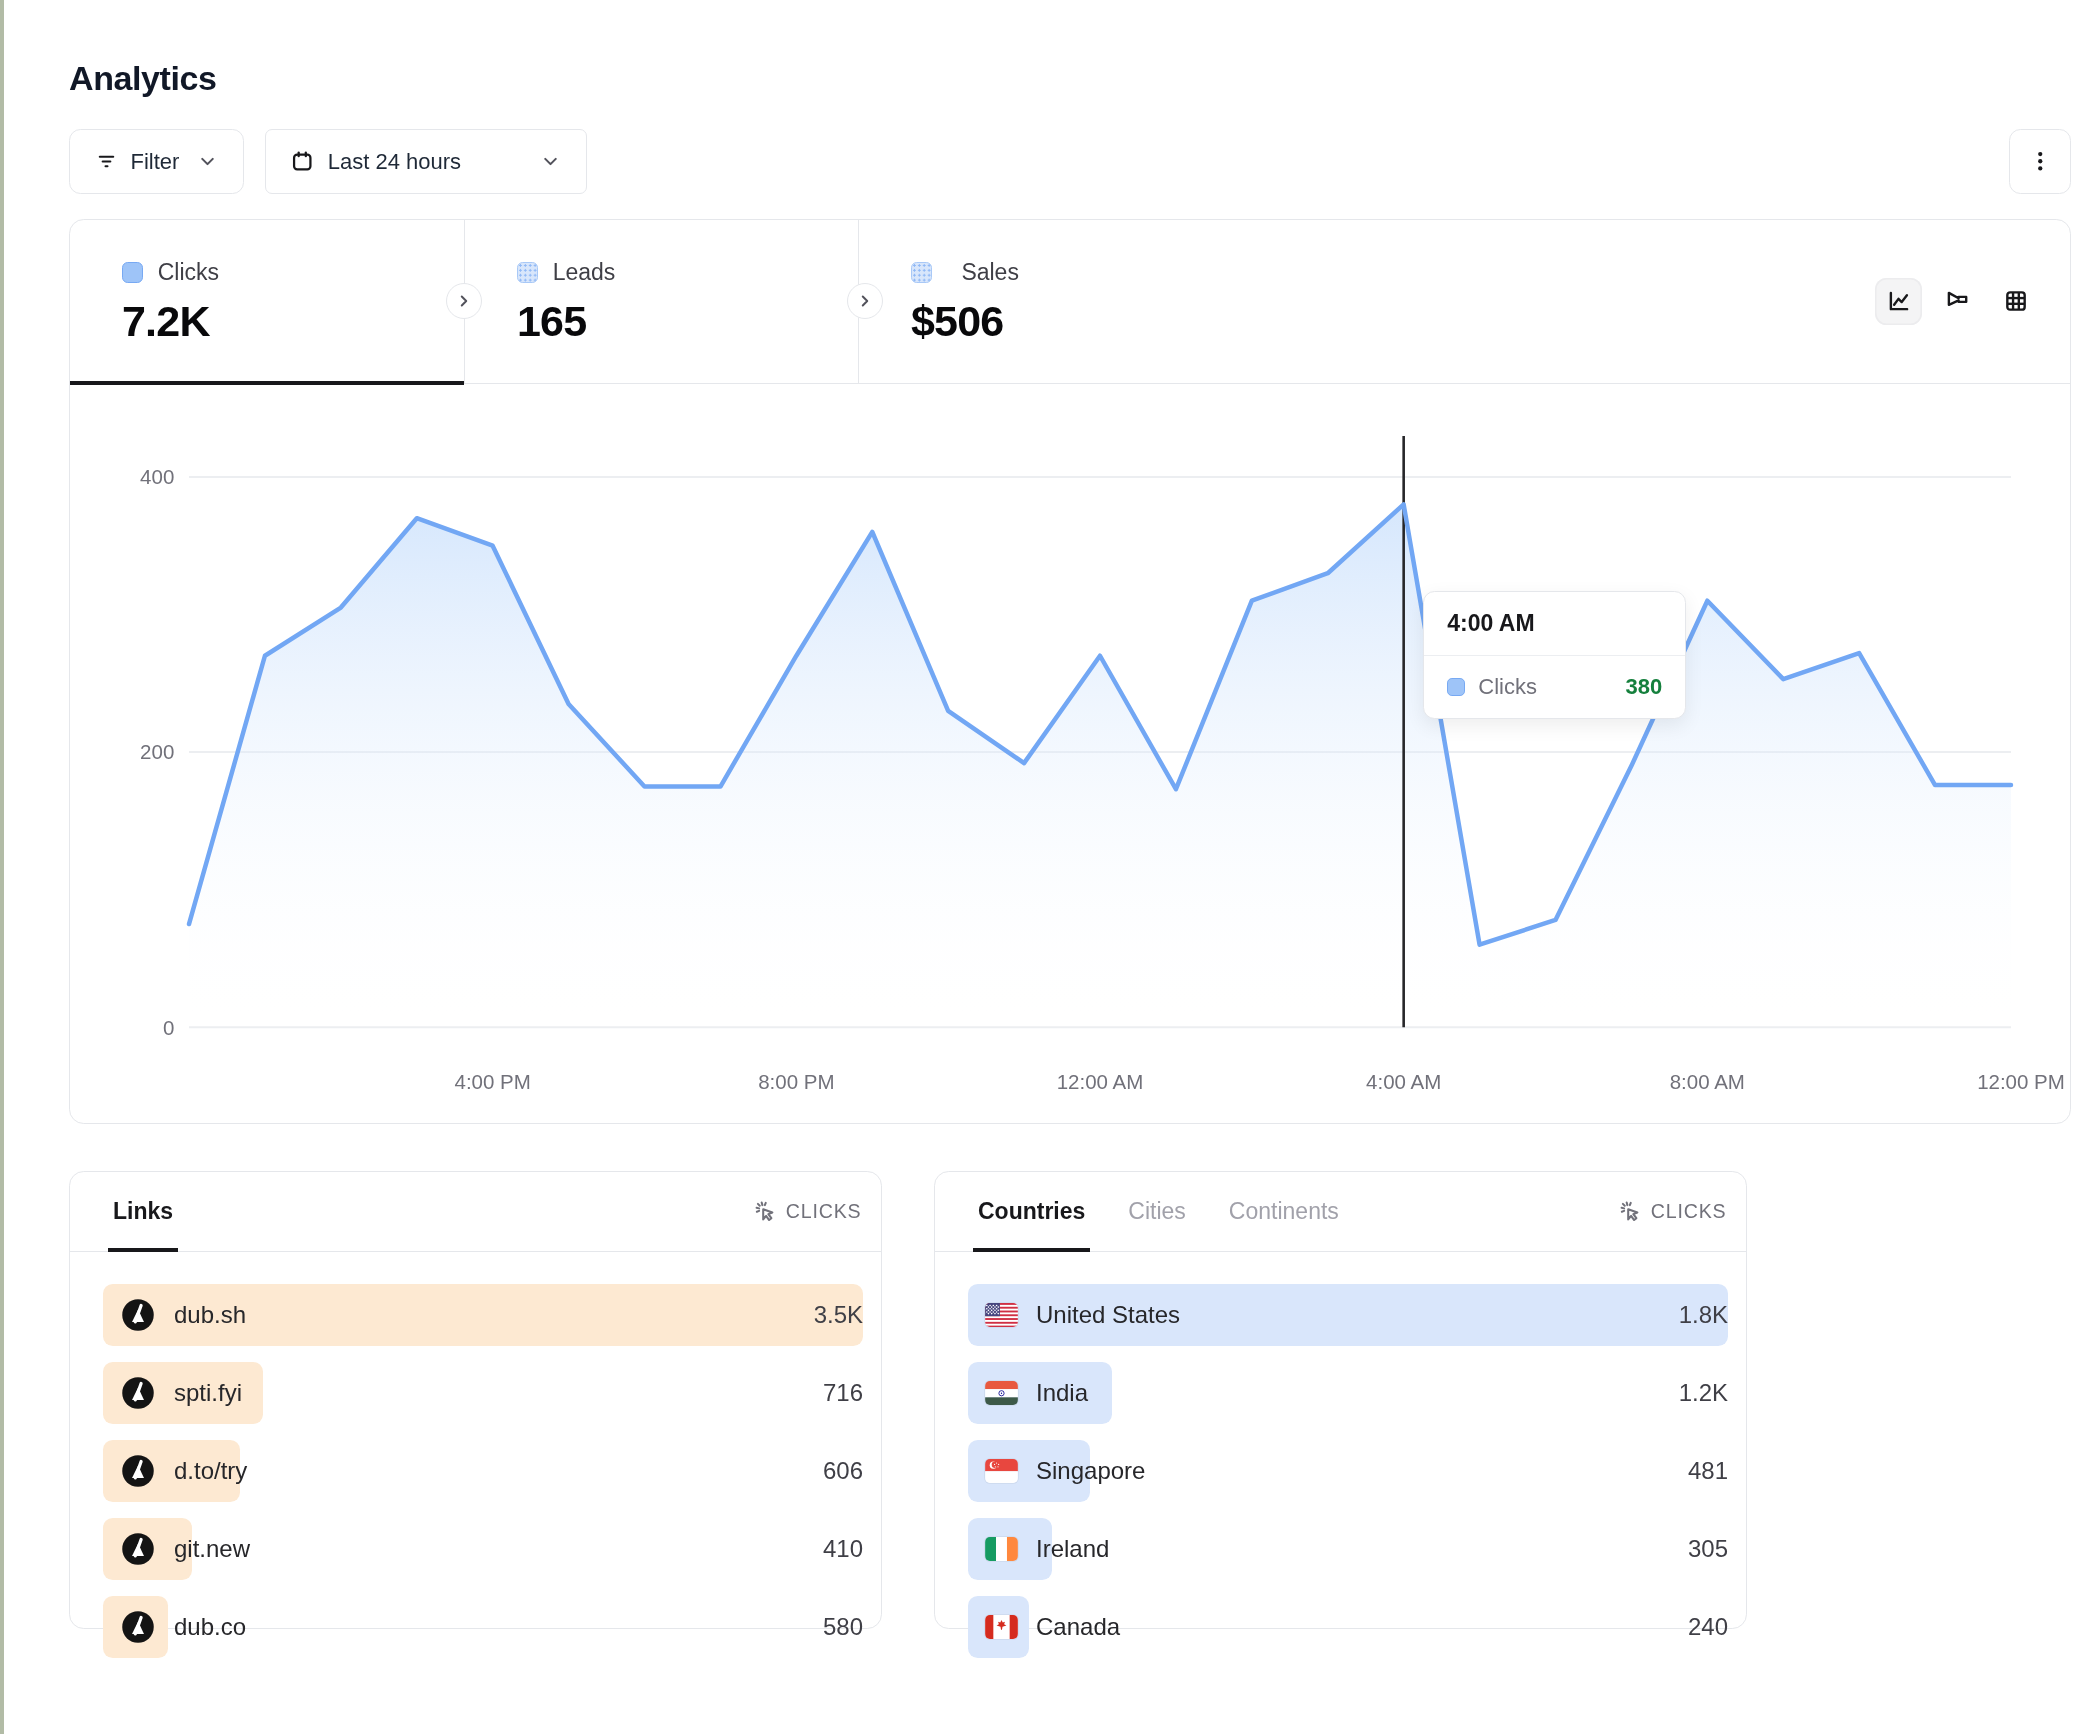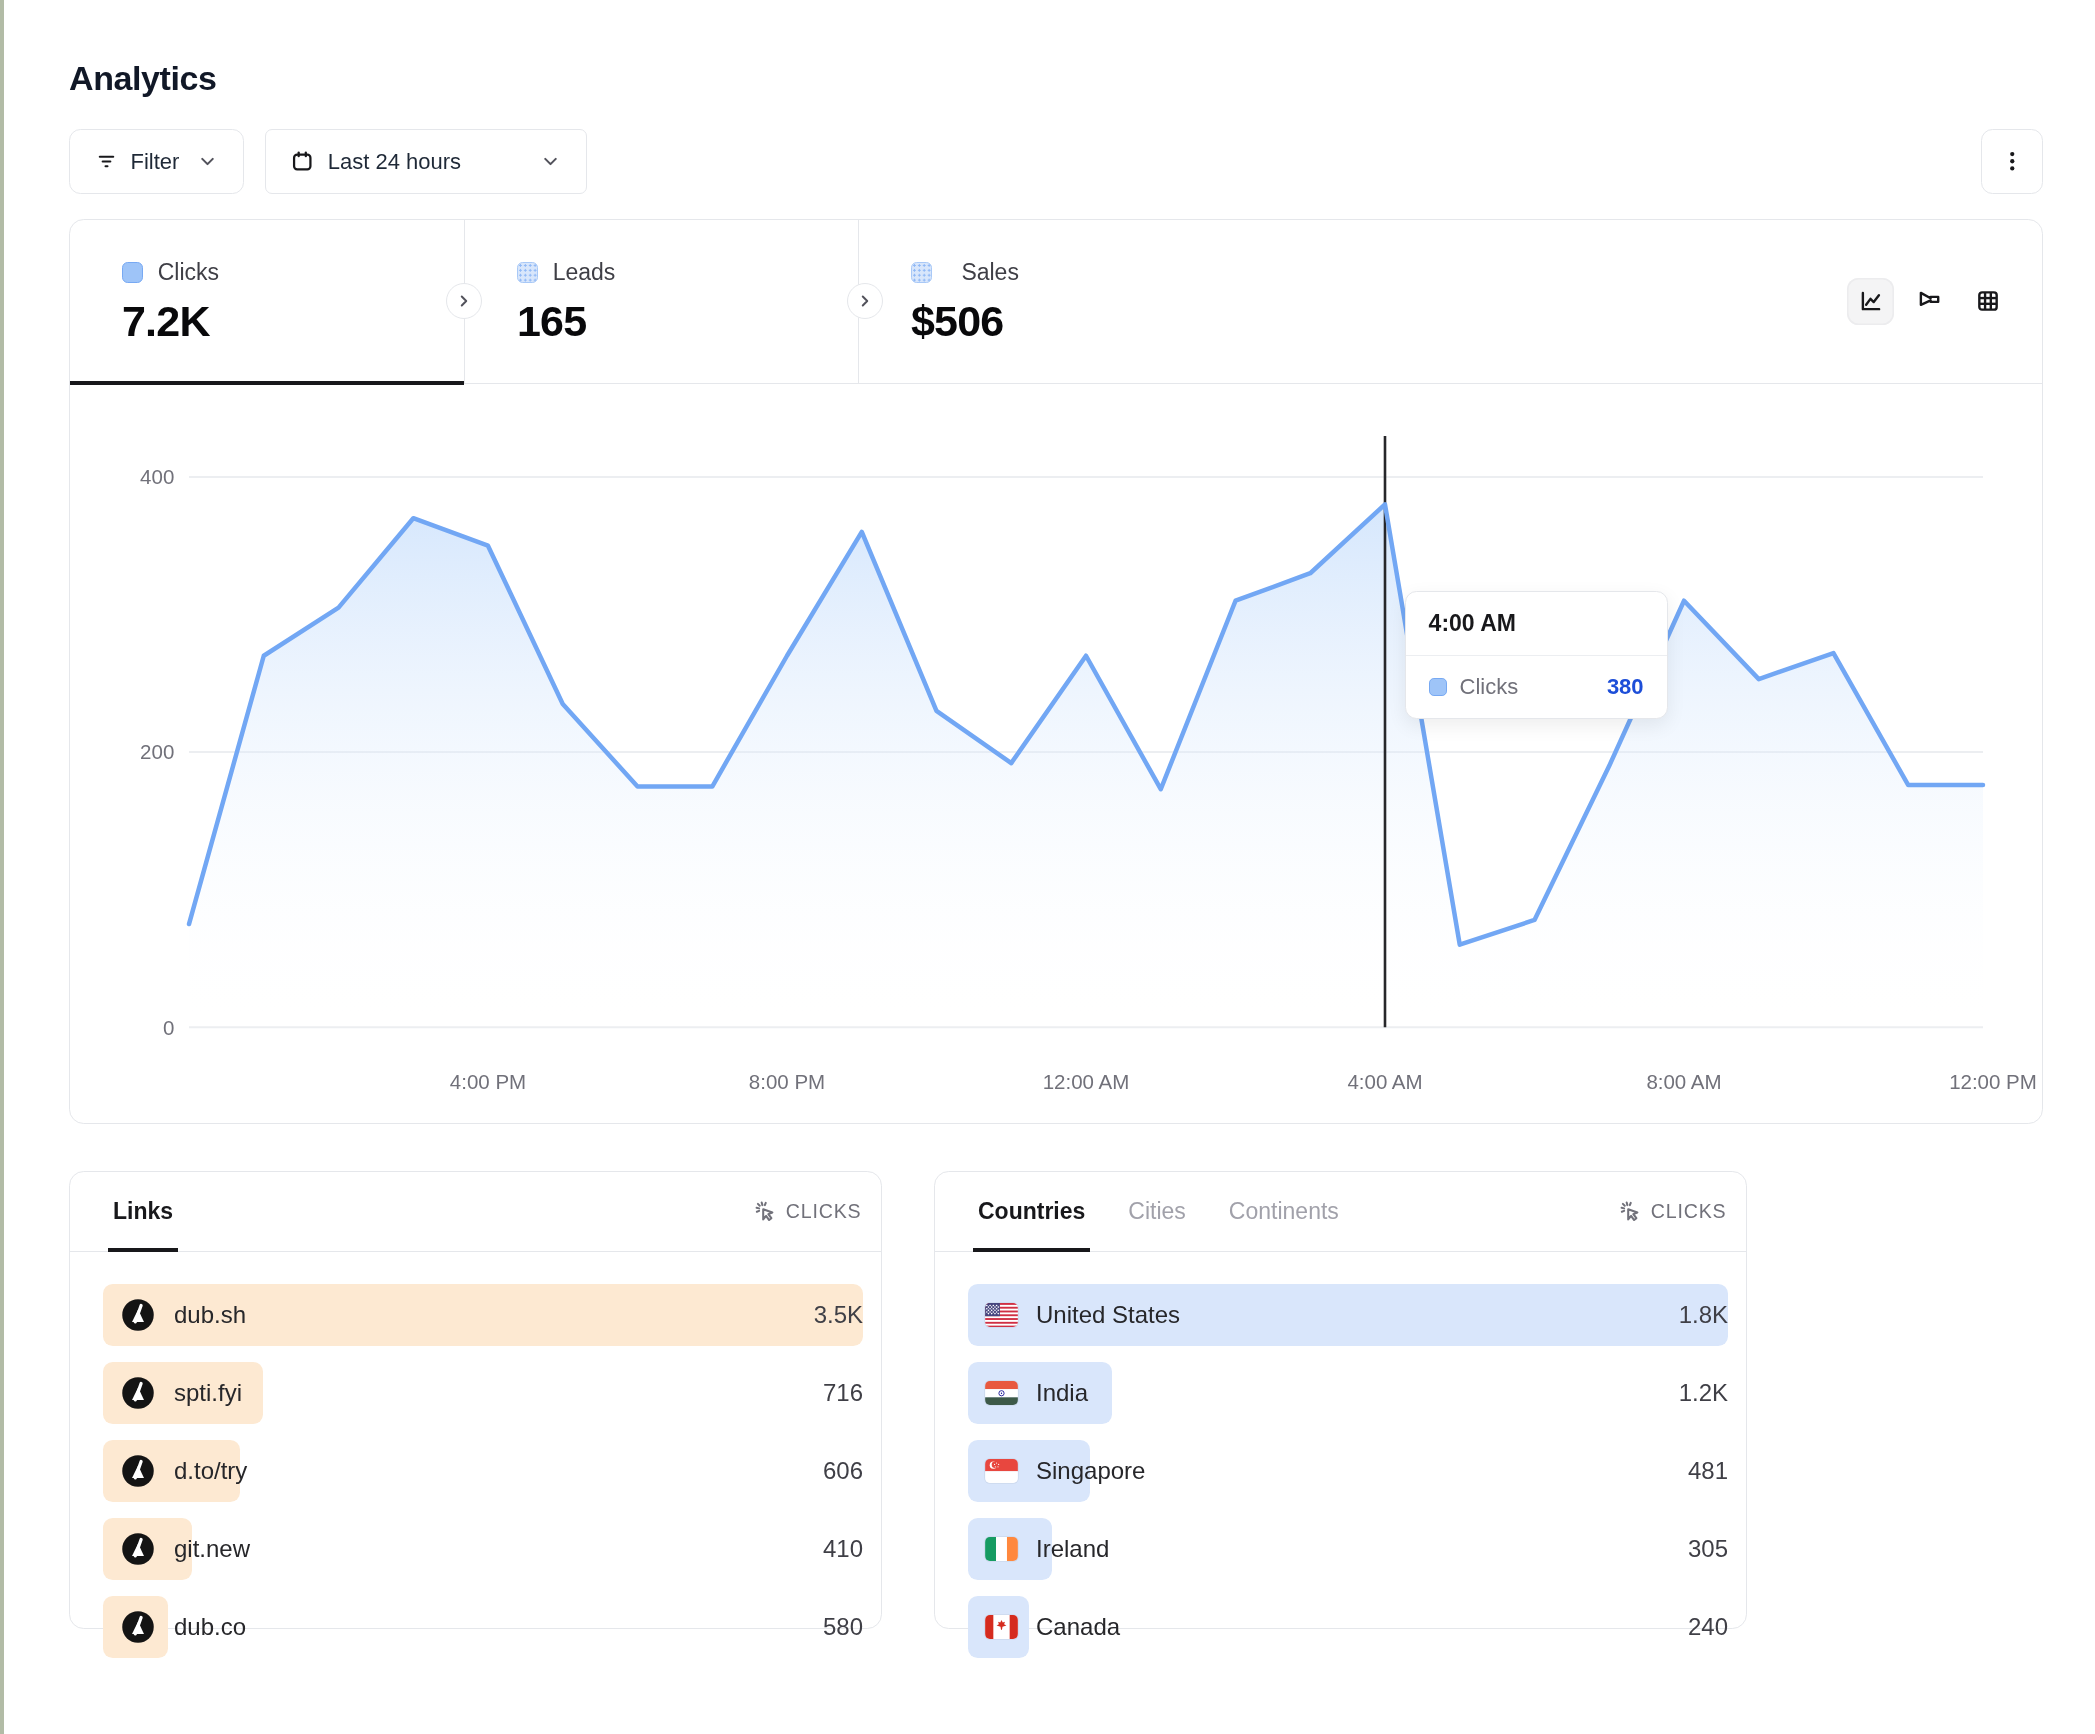--- a/index.html
+++ b/index.html
@@ -3,21 +3,21 @@
 <meta charset="utf-8">
 <style>
   * { margin:0; padding:0; box-sizing:border-box; }
   html,body { background:#fff; }
   body {
     width:2096px; height:1735px; position:relative;
     font-family:"Liberation Sans","DejaVu Sans",sans-serif;
     color:#18181b; overflow:hidden;
   }
   .window-edge { position:absolute; left:0; top:0; bottom:0; width:4.1px; background:#b2bca6; }
-  .page { position:absolute; left:69px; right:53px; top:0; }
+  .page { position:absolute; left:69px; right:25px; top:0; }
 
   h1.title { margin-top:59px; font-size:34px; font-weight:700; letter-spacing:-0.4px; color:#111827; }
 
   
   .toolbar { display:flex; align-items:center; margin-top:31px; gap:21px; }
   .btn {
     display:flex; align-items:center; gap:13px; background:#fff;
     border:1.6px solid #e5e7eb; border-radius:11.5px; height:65px; padding:0 24.5px;
     font-size:22px; color:#1f2937; cursor:pointer;
   }
@@ -63,21 +63,21 @@
   .ylab { position:absolute; right:calc(100% + 14.7px); transform:translateY(-50%); font-size:20.5px; color:#71717a; }
   .xlab { position:absolute; top:634px; transform:translateX(-50%); font-size:20.5px; color:#71717a; white-space:nowrap; }
   .tooltip {
     position:absolute; width:263px; background:#fff; border:1.6px solid #e5e7eb; border-radius:11.5px;
     box-shadow:0 6.5px 19.6px rgba(0,0,0,0.07); z-index:5; overflow:hidden;
   }
   .tooltip .tt-head { padding:18px 23px; font-size:23px; font-weight:600; color:#18181b; border-bottom:1.6px solid #eceef1; }
   .tooltip .tt-row { display:flex; align-items:center; gap:13px; padding:18px 23px; }
   .tooltip .tt-row .sq { width:18px; height:18px; border-radius:4.9px; }
   .tooltip .tt-label { font-size:22px; color:#71717a; }
-  .tooltip .tt-val { margin-left:auto; font-size:22px; font-weight:700; color:#1d4ed8; }
+  .tooltip .tt-val { margin-left:auto; font-size:22px; font-weight:700; color:#15803d; }
 
   
   .bottom-row { display:flex; gap:52px; margin-top:47px; }
   .panel { border:1.6px solid #e5e7eb; border-radius:14.7px; background:#fff; width:813px; height:458px; }
   .panel-head { position:relative; display:flex; align-items:flex-end; height:80px; border-bottom:1.6px solid #e5e7eb; padding:0 19.6px 0 43px; }
   .ptabs { display:flex; gap:43px; height:100%; align-items:center; }
   .ptab { font-size:23px; color:#a1a1aa; position:relative; height:100%; display:flex; align-items:center; cursor:pointer; }
   .ptab.active { color:#18181b; font-weight:600; }
   .ptab.active::after { content:""; position:absolute; left:-4.9px; right:-4.9px; bottom:-1.6px; height:4.1px; background:#18181b; }
   .metric-tag { margin-left:auto; display:flex; align-items:center; gap:8.2px; color:#71717a; font-size:19.6px; letter-spacing:0.8px; height:100%; }

